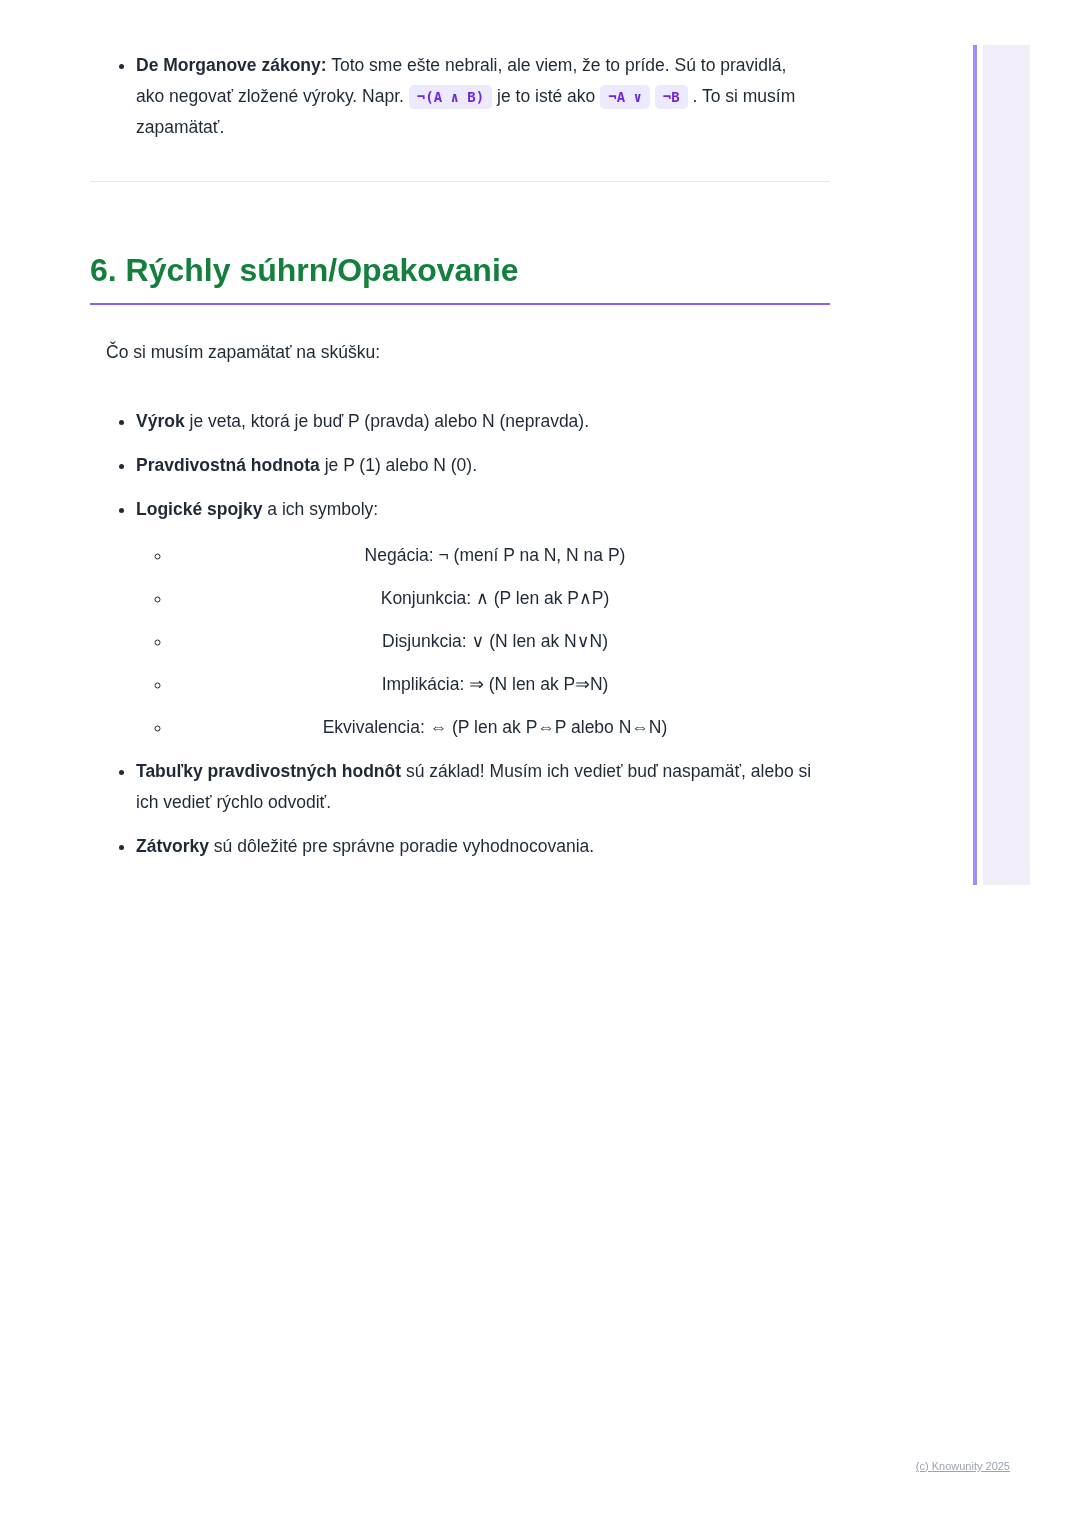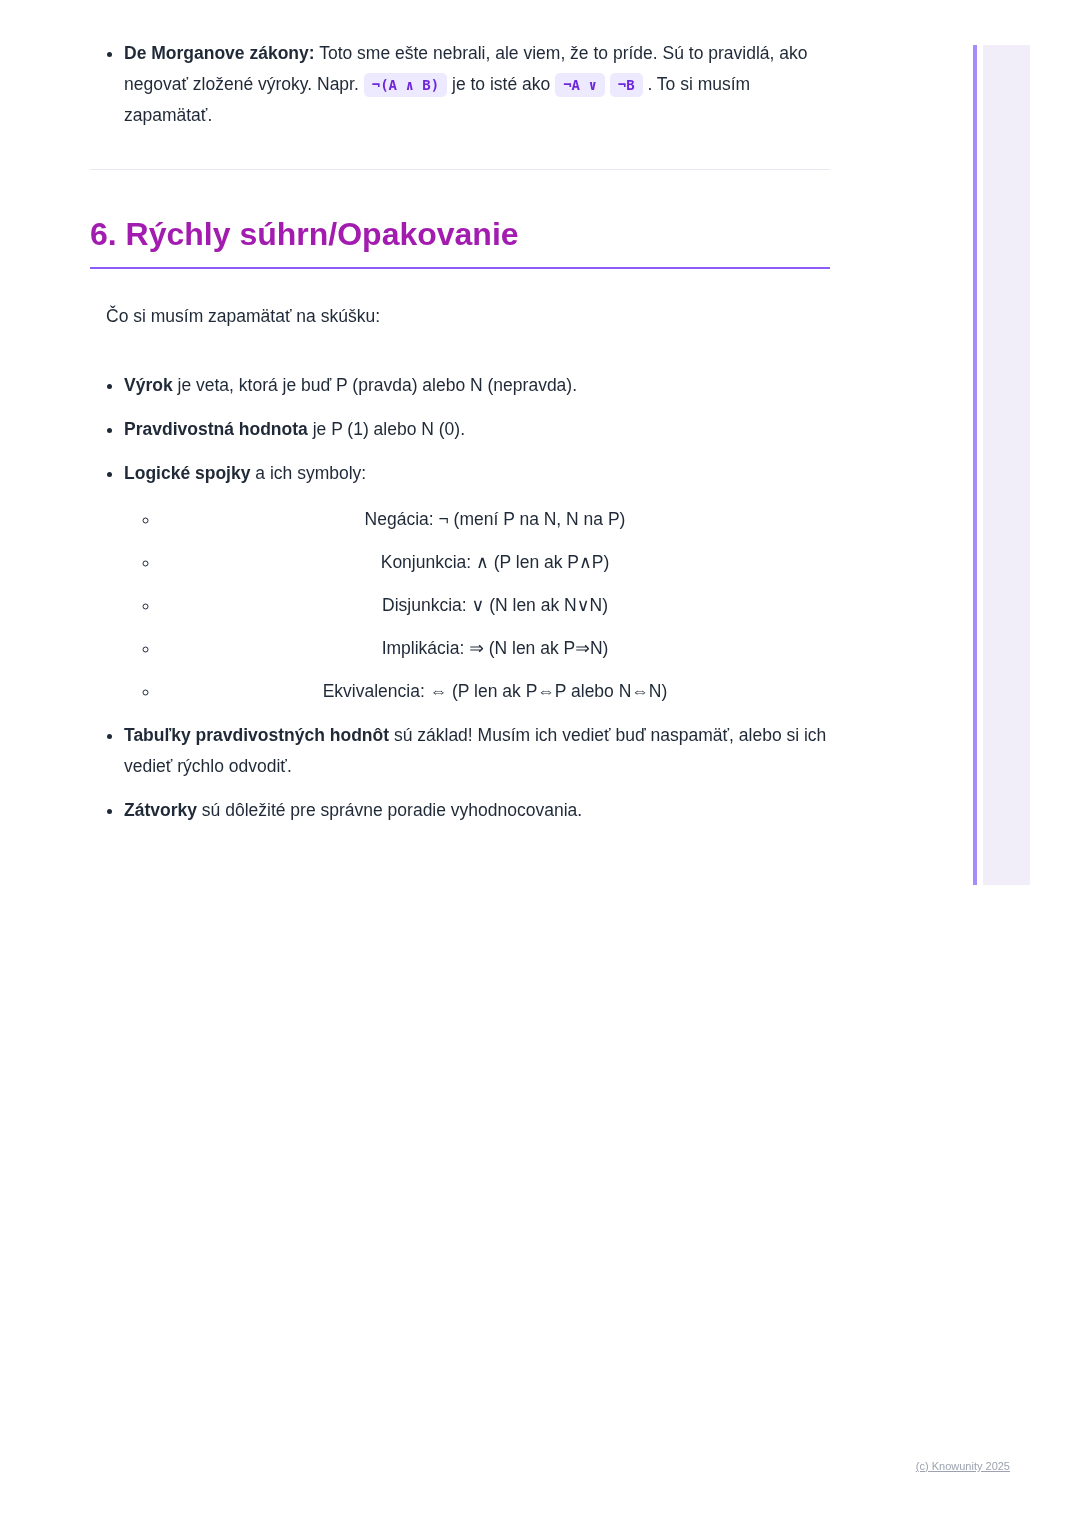--- a/index.html
+++ b/index.html
@@ -11,21 +11,21 @@
     font-family:"Liberation Sans", sans-serif;
     overflow:hidden;
   }
   .content{
     position:absolute;
     left:90px;top:38px;
     width:740px;
   }
   ul.main{
     list-style:disc;
-    margin:0;
+    margin:12px;
     padding:0 0 0 34px;
   }
   ul.main > li{
     font-size:17.5px;
     line-height:31px;
     margin-bottom:13px;
   }
   ul.sub{
     list-style:circle;
     margin:15px 0 8px;
@@ -50,25 +50,25 @@
     line-height:18px;
     vertical-align:baseline;
     white-space:nowrap;
   }
   hr.divider{
     border:none;
     border-top:1px solid #e9e8ee;
     margin:38px 0 0 0;
   }
   h1.section-heading{
-    margin:44px 0 0 0;
+    margin:68px 0 0 0;
     font-size:32px;
     line-height:40px;
     font-weight:700;
-    color:#a21caf;
+    color:#15803d;
   }
   .heading-rule{
     height:2px;
     background:#8b5cf6;
     margin-top:13px;
     width:100%;
   }
   p.intro{
     margin:32px 0 38px 16px;
     font-size:17.5px;

